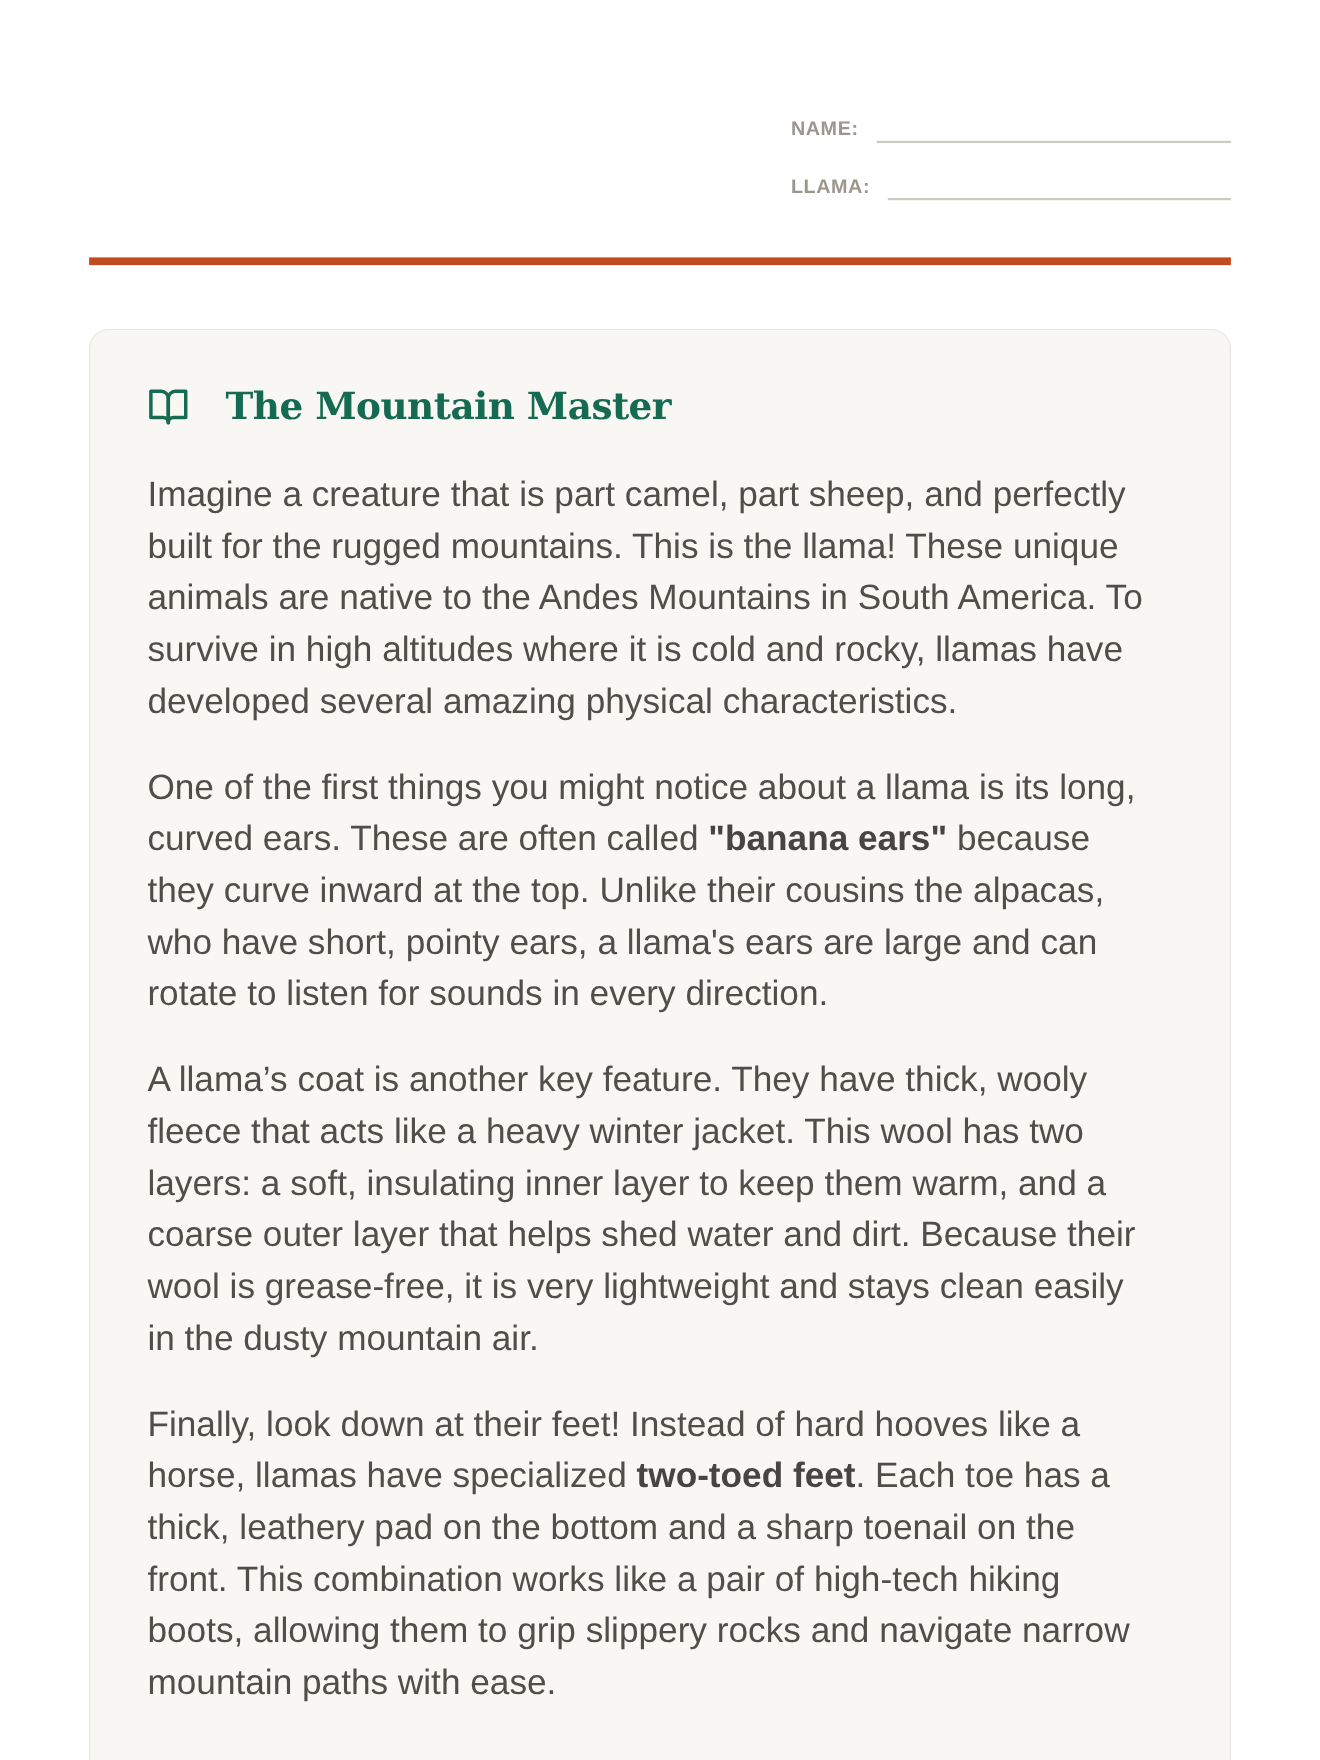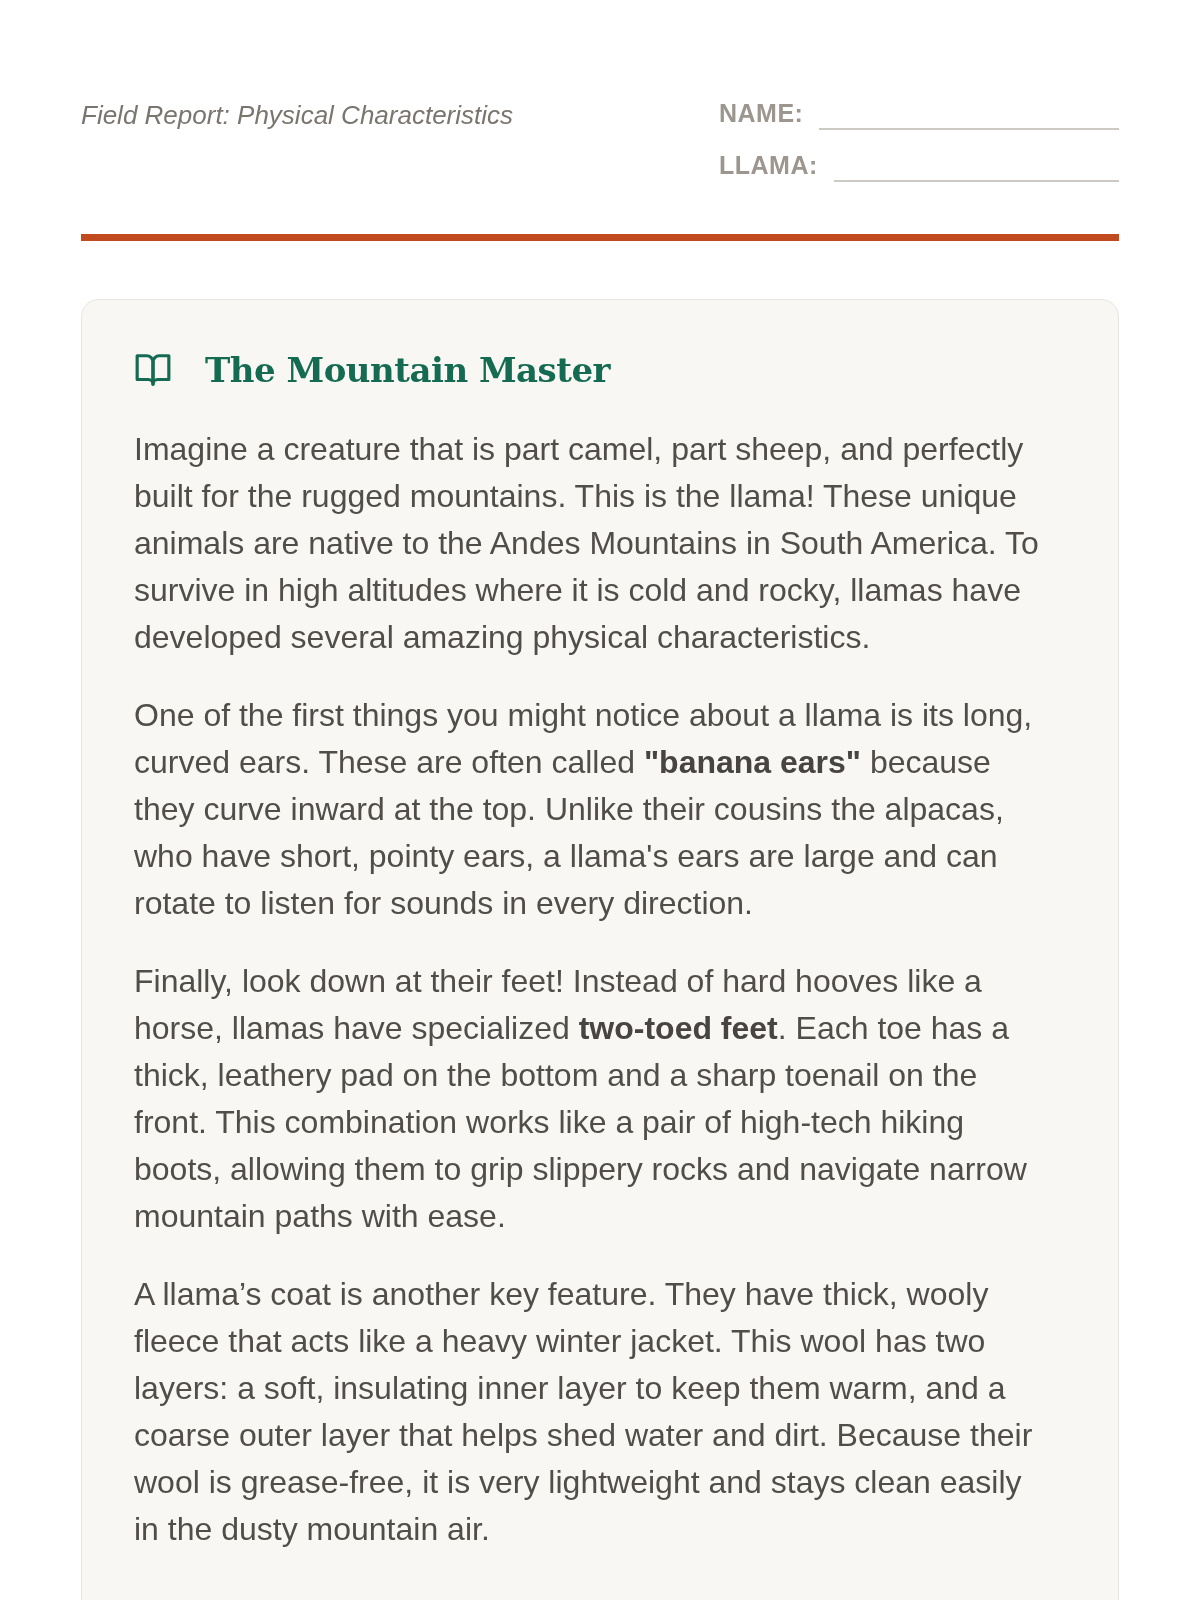--- a/index.html
+++ b/index.html
@@ -22,21 +22,21 @@
   .page-subtitle {
     margin-top: 22px;
     font-style: italic;
     font-size: 26px;
     color: #7b7570;
   }
   .header-right { width: 400px; flex: 0 0 auto; padding-top: 16px; }
   .field-row { display: flex; align-items: flex-end; margin-bottom: 16px; height: 36px; }
   .field-label {
     font-weight: 700;
-    font-size: 25px;
+    font-size: 18px;
     letter-spacing: 0.5px;
     color: #9c968f;
     padding-bottom: 2px;
     flex: 0 0 auto;
   }
   .field-line {
     flex: 1 1 auto;
     margin-left: 16px;
     height: 30px;
     border-bottom: 2px solid #cdc9c3;
@@ -78,21 +78,20 @@
   .passage-body p:last-child { margin-bottom: 0; }
   .passage-body strong { font-weight: 700; color: #474441; }
 </style>
 </head>
 <body>
 
 <div class="page">
 
   <header class="header">
     <div class="header-left">
-      <div class="page-subtitle">Field Report: Physical Characteristics</div>
     </div>
     <div class="header-right">
       <div class="field-row">
         <span class="field-label">NAME:</span>
         <span class="field-line"></span>
       </div>
       <div class="field-row">
         <span class="field-label">LLAMA:</span>
         <span class="field-line"></span>
       </div>
@@ -107,18 +106,18 @@
         <svg viewBox="0 0 24 24" fill="none" stroke="#156b51" stroke-width="2" stroke-linecap="round" stroke-linejoin="round">
           <path d="M2 3h6a4 4 0 0 1 4 4v14a3 3 0 0 0-3-3H2z"></path>
           <path d="M22 3h-6a4 4 0 0 0-4 4v14a3 3 0 0 1 3-3h7z"></path>
         </svg>
       </span>
       <span>The Mountain Master</span>
     </h2>
     <div class="passage-body" id="passage-body">
         <p>Imagine a creature that is part camel, part sheep, and perfectly built for the rugged mountains. This is the llama! These unique animals are native to the Andes Mountains in South America. To survive in high altitudes where it is cold and rocky, llamas have developed several amazing physical characteristics.</p>
         <p>One of the first things you might notice about a llama is its long, curved ears. These are often called <strong>"banana ears"</strong> because they curve inward at the top. Unlike their cousins the alpacas, who have short, pointy ears, a llama's ears are large and can rotate to listen for sounds in every direction.</p>
+        <p>A llama’s coat is another key feature. They have thick, wooly fleece that acts like a heavy winter jacket. This wool has two layers: a soft, insulating inner layer to keep them warm, and a coarse outer layer that helps shed water and dirt. Because their wool is grease-free, it is very lightweight and stays clean easily in the dusty mountain air.</p>
         <p>Finally, look down at their feet! Instead of hard hooves like a horse, llamas have specialized <strong>two-toed feet</strong>. Each toe has a thick, leathery pad on the bottom and a sharp toenail on the front. This combination works like a pair of high-tech hiking boots, allowing them to grip slippery rocks and navigate narrow mountain paths with ease.</p>
-        <p>A llama’s coat is another key feature. They have thick, wooly fleece that acts like a heavy winter jacket. This wool has two layers: a soft, insulating inner layer to keep them warm, and a coarse outer layer that helps shed water and dirt. Because their wool is grease-free, it is very lightweight and stays clean easily in the dusty mountain air.</p>
       </div>
   </section>
 
 </div>
 
 </body></html>

